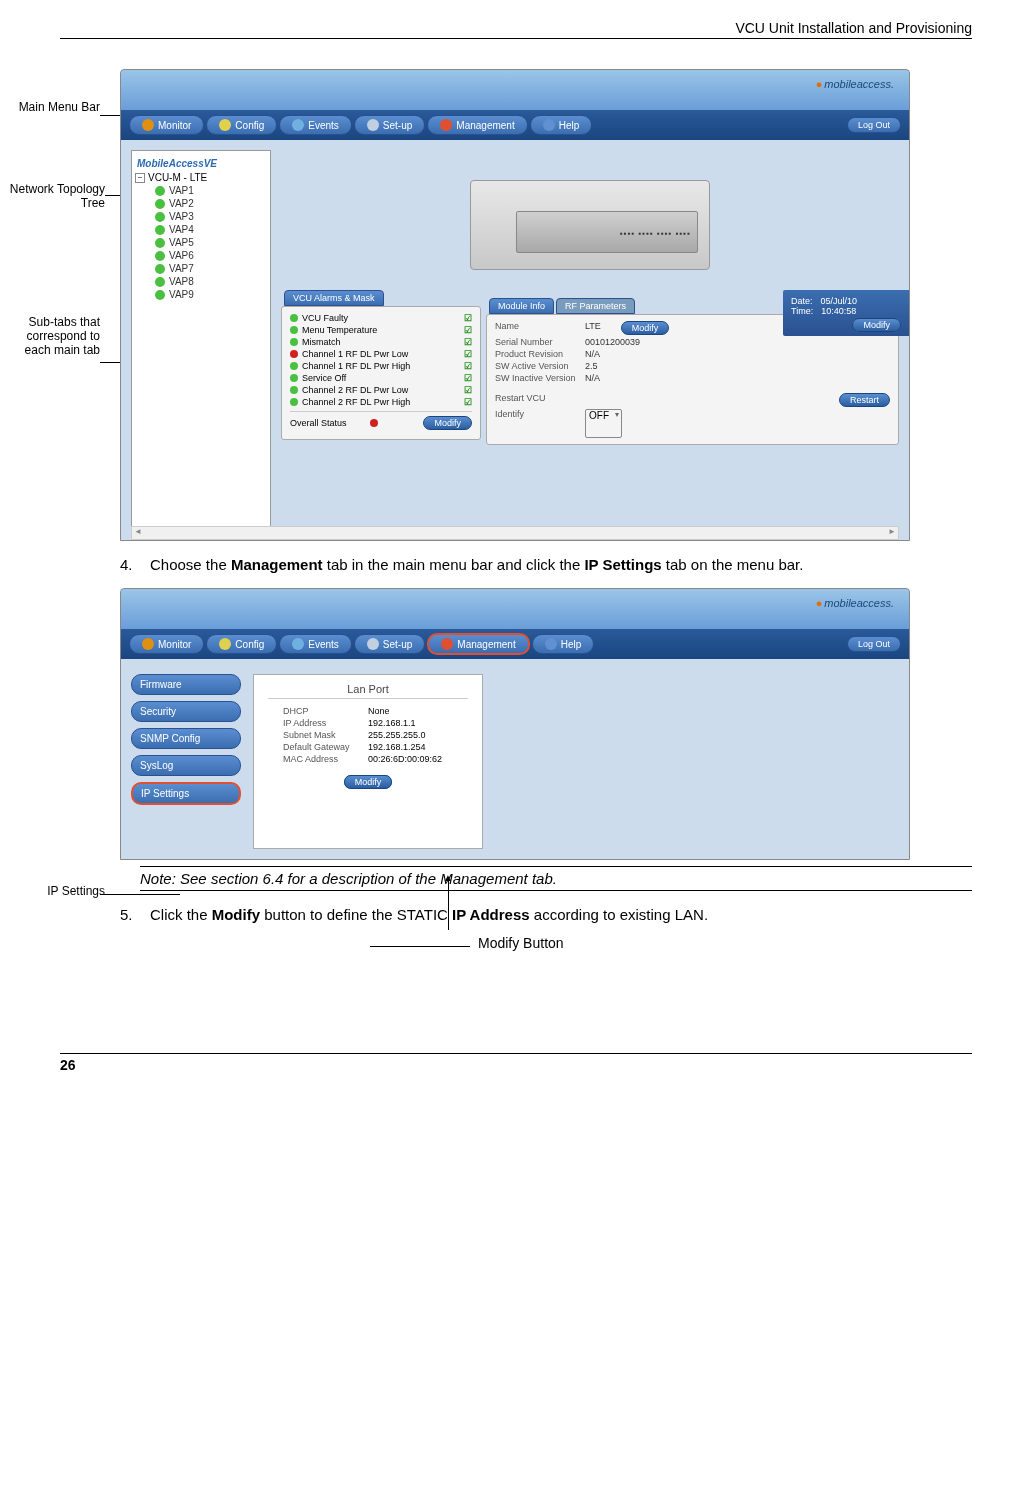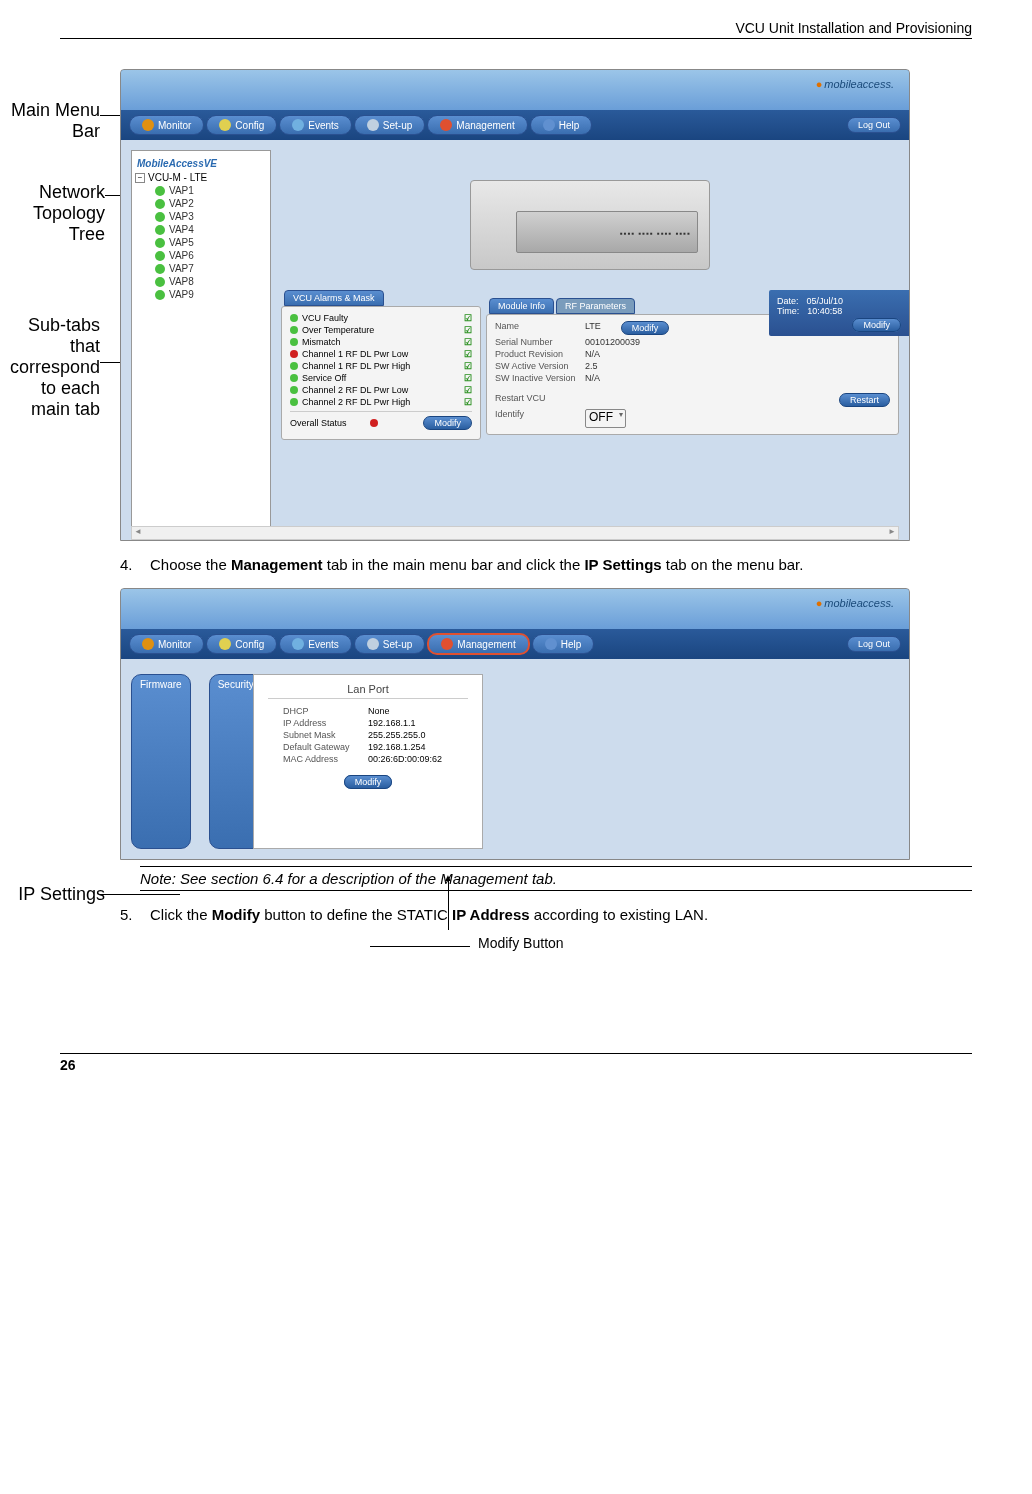--- a/index.html
+++ b/index.html
@@ -1,19 +1,19 @@
 <!DOCTYPE html>
 <html><head>
 <meta charset="utf-8">
 <style>
 *{box-sizing:border-box;margin:0;padding:0}
 body{font-family:Verdana,Arial,sans-serif;background:#fff;width:1032px;margin:0 auto;position:relative}
 .page{padding:20px 60px 20px 60px;position:relative}
 .hdr{text-align:right;font-size:14px;border-bottom:1px solid #000;padding-bottom:2px;margin-bottom:30px}
-.callout{position:absolute;font-size:18px;font-family:Tahoma,Arial;text-align:right;color:#000;width:100px}
+.callout{position:absolute;font-size:12px;font-family:Tahoma,Arial;text-align:right;color:#000;width:100px}
 .callout.l1{top:100px;left:0}
 .callout.l2{top:182px;left:0;width:105px}
 .callout.l3{top:315px;left:0}
 .callout.l4{top:884px;left:5px;width:100px}
 .cline{position:absolute;background:#000;height:1px}
 .screenshot{margin-left:60px;width:790px;background:linear-gradient(#5a8cc8,#3b6ba8);border:1px solid #888;border-radius:4px 4px 0 0;position:relative;overflow:hidden}
 .ss-top{height:40px;background:linear-gradient(#9bc5e8,#6a9ed8)}
 .logo{position:absolute;right:15px;top:8px;font-size:11px;color:#1a4a7a;font-style:italic}
 .logo:before{content:"●";color:#e07000;margin-right:2px}
 .menubar{height:30px;background:linear-gradient(#2a5a9a,#1a4580);display:flex;align-items:center;padding:0 8px;gap:0}
@@ -45,49 +45,49 @@
 .alarm-row{display:flex;align-items:center;gap:4px;padding:1px 0}
 .alarm-row .dot{width:8px;height:8px;border-radius:50%;background:#4ac040}
 .alarm-row .dot.r{background:#d02020}
 .alarm-row .chk{margin-left:auto;color:#2a9020;font-weight:bold}
 .ovr{display:flex;align-items:center;gap:23px;padding:4px 0;border-top:1px solid #ccc;margin-top:3px}
 .ovr .dot{width:8px;height:8px;border-radius:50%;background:#d02020}
 .bluebtn{background:linear-gradient(#5a8ed0,#2a5ea0);color:#fff;border:1px solid #1a4580;border-radius:8px;padding:1px 10px;font-size:9px;margin-left:auto}
 .info-row{display:flex;padding:1px 0}
 .info-row .lbl{width:90px;color:#555}
 .info-row .val{color:#333}
-.dt-panel{position:absolute;right:0;top:150px;width:140px;background:linear-gradient(#3a6eb0,#2a5090);color:#fff;font-size:9px;padding:6px 8px;border-radius:2px 0 0 2px}
+.dt-panel{position:absolute;right:0;top:150px;width:126px;background:linear-gradient(#3a6eb0,#2a5090);color:#fff;font-size:9px;padding:6px 8px;border-radius:2px 0 0 2px}
 .dt-row{display:flex;gap:8px}
 .scrollbar{position:absolute;left:10px;bottom:0;right:10px;height:14px;background:#f0f0f0;border:1px solid #ccc}
 .scrollbar:before{content:"◄";position:absolute;left:2px;font-size:8px;color:#888}
 .scrollbar:after{content:"►";position:absolute;right:2px;font-size:8px;color:#888}
 .step{margin:15px 0 15px 60px;font-size:15px;display:flex}
 .step .num{width:30px}
 .step .txt{flex:1}
 .ss2{margin-left:60px;width:790px}
 .ss2-body{background:#cddced;min-height:200px;display:flex;padding:15px 10px 10px;gap:12px}
-.side2{display:flex;flex-direction:row;gap:18px;width:110px}
+.side2{display:flex;flex-direction:column;gap:6px;width:110px}
 .side2-btn{background:linear-gradient(#5a8ed0,#3a6eb0);color:#fff;border:1px solid #2a5090;border-radius:10px;padding:4px 8px;font-size:10px;text-align:left}
 .side2-btn.sel{border:2px solid #e05030}
 .lan-panel{background:#fff;border:1px solid #aaa;border-radius:0;padding:8px 14px;width:230px}
 .lan-title{text-align:center;font-size:11px;color:#444;border-bottom:1px solid #ccc;padding-bottom:3px;margin-bottom:6px}
 .lan-row{display:flex;font-size:9px;padding:1px 15px}
 .lan-row .lbl{width:85px;color:#555}
 .lan-mod{text-align:center;margin-top:6px}
 .arrow-v{position:absolute;width:1px;background:#000}
 .arrow-v:before{content:"▲";position:absolute;top:-8px;left:-5px;font-size:10px}
 .mod-label{position:absolute;font-size:14px;color:#000}
 .note{margin:2px 0 2px 80px;border-top:1px solid #000;border-bottom:1px solid #000;padding:3px 0;font-style:italic;font-size:15px}
 .ftr{display:flex;justify-content:space-between;border-top:1px solid #000;padding-top:3px;margin-top:130px;font-size:14px;font-weight:bold}
 .cline.c1{top:115px;left:100px;width:50px}
 .cline.c2{top:195px;left:105px;width:40px}
 .cline.c3{top:362px;left:100px;width:225px}
 .cline.c4{top:894px;left:100px;width:80px}
 .cline.c5{top:946px;left:370px;width:100px}
-.sel-combo{border:1px solid #888;padding:0 12px 3px 3px;border-radius:2px;position:relative;display:inline-block;font-size:12px}
+.sel-combo{border:1px solid #888;padding:0 12px 16px 3px;border-radius:2px;position:relative;display:inline-block;font-size:10px}
 .sel-combo:after{content:"▾";position:absolute;right:2px;font-size:8px;color:#666}
 </style>
 </head>
 <body>
 <div class="page">
 <div class="hdr">VCU Unit Installation and Provisioning</div>
 
 <div class="callout l1">Main Menu Bar</div>
 <div class="cline c1"></div>
 <div class="callout l2">Network Topology Tree</div>
@@ -180,21 +180,21 @@
               </div>
      <div class="panel">
       <div class="pbody">
        <div class="alarm-row">
                     <span class="dot"></span>
                     <span>VCU Faulty</span>
                     <span class="chk">☑</span>
                   </div>
        <div class="alarm-row">
                     <span class="dot"></span>
-                    <span>Over Temperature</span>
+                    <span>Menu Temperature</span>
                     <span class="chk">☑</span>
                   </div>
        <div class="alarm-row">
                     <span class="dot"></span>
                     <span>Mismatch</span>
                     <span class="chk">☑</span>
                   </div>
        <div class="alarm-row">
                     <span class="dot r"></span>
                     <span>Channel 1 RF DL Pwr Low</span>

